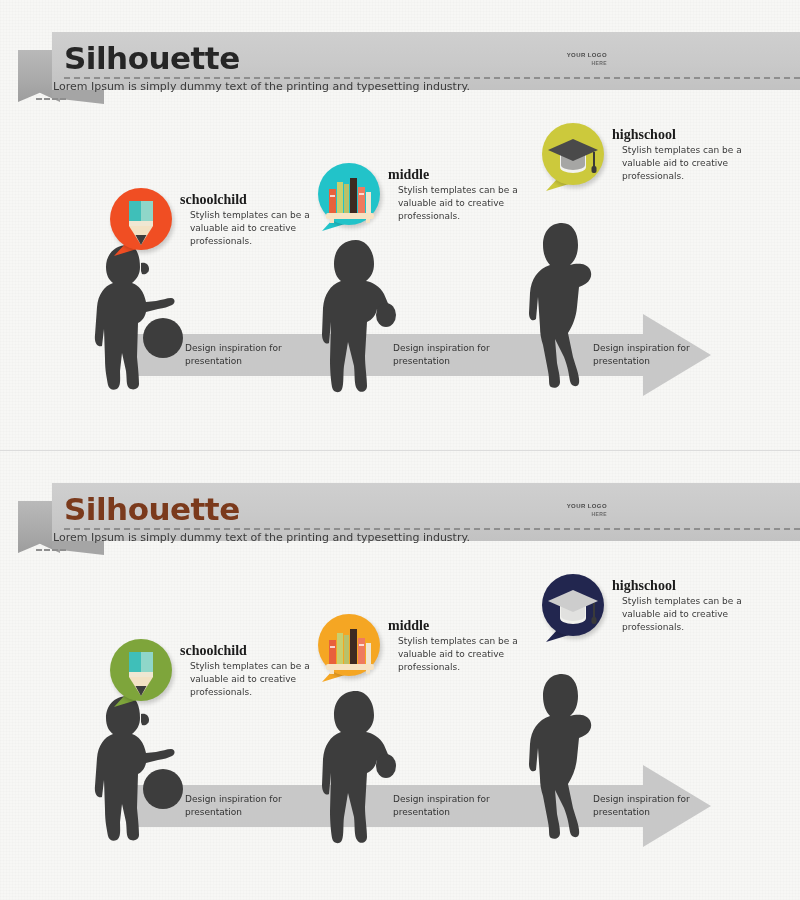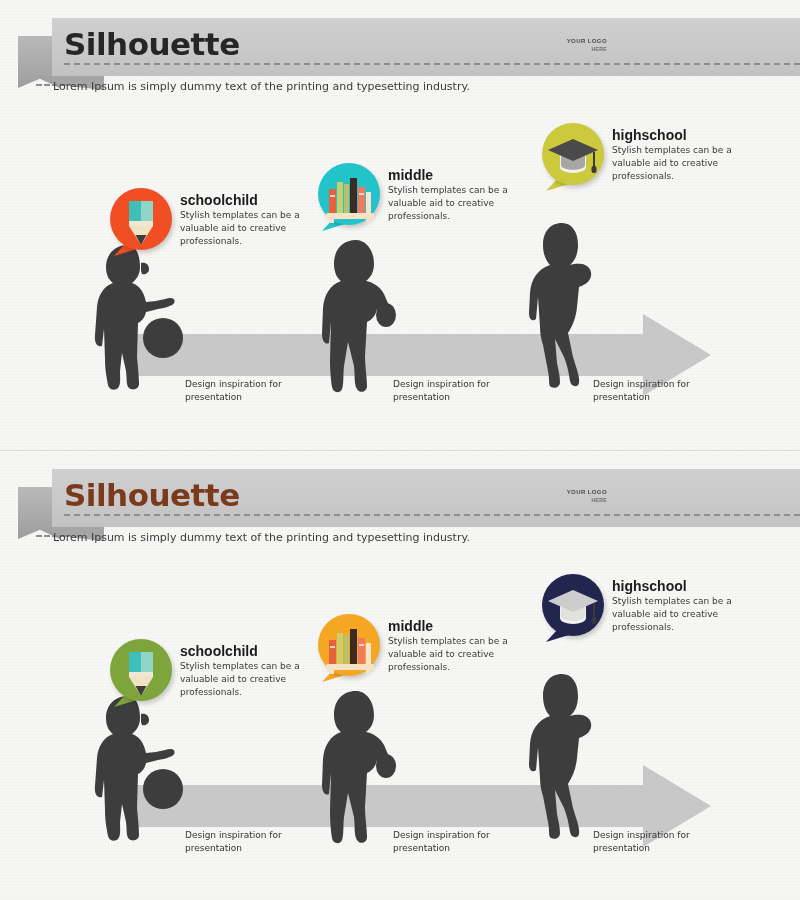--- a/index.html
+++ b/index.html
@@ -15,21 +15,21 @@
     background-image:
       repeating-linear-gradient(0deg, rgba(0,0,0,0.012) 0px, rgba(0,0,0,0.012) 1px, rgba(255,255,255,0) 1px, rgba(255,255,255,0) 3px),
       repeating-linear-gradient(90deg, rgba(0,0,0,0.012) 0px, rgba(0,0,0,0.012) 1px, rgba(255,255,255,0) 1px, rgba(255,255,255,0) 3px);
     pointer-events:none;
   }
   .panel{position:absolute;left:0;width:800px;height:450px;}
   .panel1{top:0;}
   .panel2{top:450px;border-top:1px solid #dcdcdc;}
 
   
-  .ribbon-wrap{position:absolute;left:0;top:18px;width:637px;height:62px;}
+  .ribbon-wrap{position:absolute;left:0;top:32px;width:637px;height:62px;}
   .ribbon-tail{
     position:absolute;left:18px;top:18px;width:42px;height:52px;
     background:linear-gradient(180deg,#b9b9b9 0%,#a9a9a9 60%,#9d9d9d 100%);
     clip-path:polygon(0% 0%, 100% 0%, 100% 100%, 52% 82%, 0% 100%);
   }
   .ribbon-tail-shadow{
     position:absolute;left:52px;top:56px;width:52px;height:16px;
     background:#a5a5a5;
     clip-path:polygon(0% 0%, 100% 0%, 100% 100%, 0% 62%);
   }
@@ -68,40 +68,39 @@
   .arrowhead{
     position:absolute;width:68px;height:82px;
     background:#c8c8c8;
     clip-path:polygon(0 0, 100% 50%, 0 100%);
   }
   .step-text{
     position:absolute;
     font-size:9px;color:#333;line-height:1.45;
     font-family:"DejaVu Sans", sans-serif;
     white-space:pre-line;
-    margin-top:36px;
   }
 
   
   .bubble{position:absolute;}
   .bub-circle{
     position:absolute;left:0;top:0;width:62px;height:62px;border-radius:50%;
     box-shadow:2px 3px 4px rgba(0,0,0,0.18);
   }
   .bub-tail{
     position:absolute;left:4px;top:44px;width:22px;height:24px;
     clip-path:polygon(0% 100%, 95% 5%, 100% 72%);
   }
   .bub-head{
     position:absolute;left:70px;top:4px;
     font-size:14px;font-weight:bold;color:#1c1c1c;
-    font-family:Liberation Sans, sans-serif;
+    font-family:Liberation Serif, serif;
   }
   .bub-body{
-    position:absolute;left:70px;top:21px;width:146px;
+    position:absolute;left:80px;top:21px;width:146px;
     font-size:9px;color:#3a3a3a;line-height:1.42;
     font-family:"DejaVu Sans", sans-serif;
   }
 
   
   .ic{position:absolute;left:0;top:0;width:62px;height:62px;}
 
   
   .sil{position:absolute;}
   .ball{position:absolute;border-radius:50%;background:#3d3d3d;}

